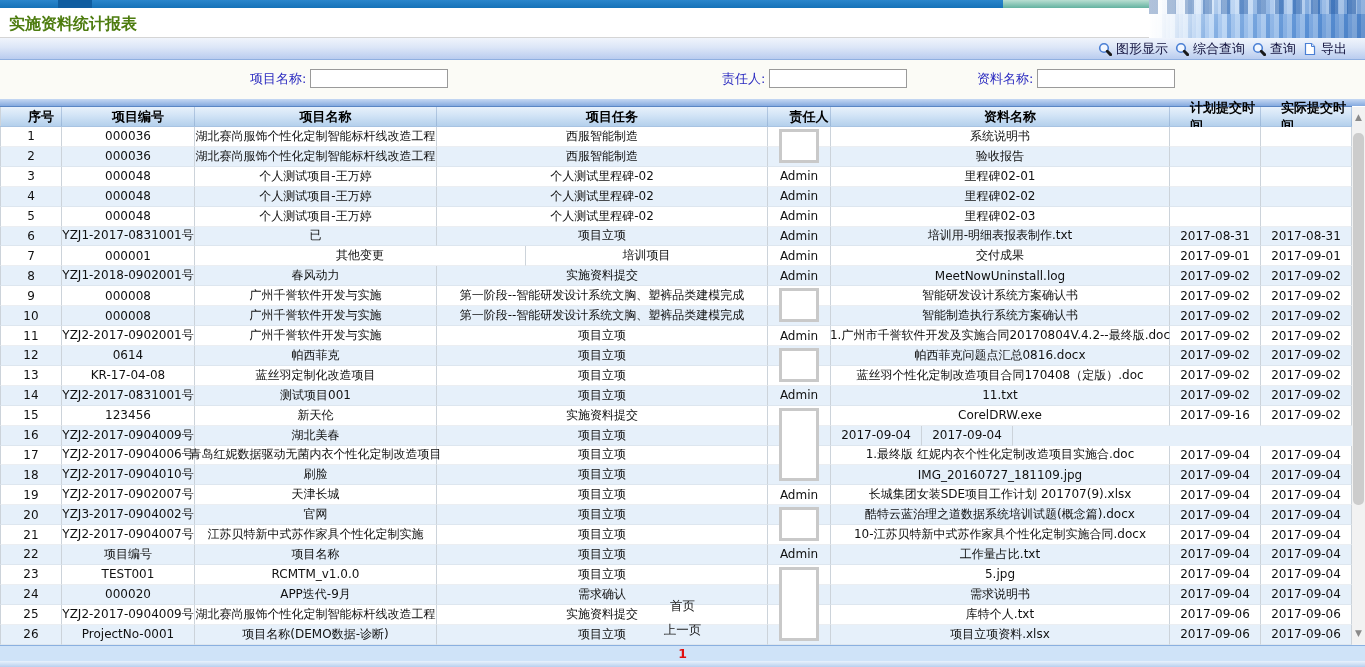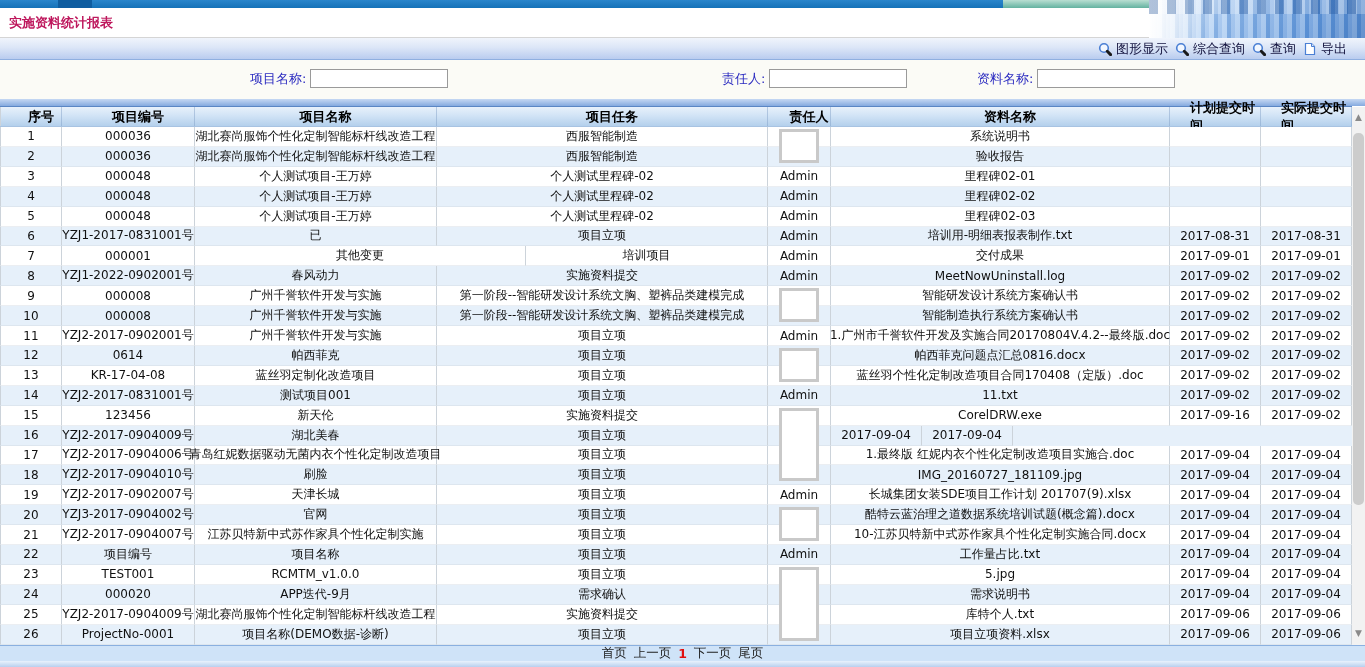--- a/index.html
+++ b/index.html
@@ -10,21 +10,21 @@
   
   .topbar { position:absolute; left:0; top:0; width:1365px; height:8px;
     background:linear-gradient(#2a86cc,#1572b8); }
   .topbar-teal { position:absolute; left:1003px; top:0; width:182px; height:8px;
     background:linear-gradient(#b9ded2,#63b2a0); }
   .topbar-dark { position:absolute; left:58px; top:0; width:34px; height:8px; background:#0f5da0; }
 
   
   .banner { position:absolute; left:0; top:8px; width:1365px; height:30px;
     background:#fff; border-bottom:1px solid #d5d5d5; }
-  .page-title { position:absolute; left:9px; top:6px; font-size:13px; font-weight:bold; color:#be185d; }
+  .page-title { position:absolute; left:9px; top:6px; font-size:16px; font-weight:bold; color:#4d7c0f; }
   .building { position:absolute; right:0; top:0; width:216px; height:38px;
     background:
       linear-gradient(118deg, rgba(255,255,255,.85) 0%, rgba(255,255,255,.25) 35%, rgba(70,120,190,.25) 75%, rgba(50,100,170,.45) 100%),
       repeating-linear-gradient(90deg,#5e96da 0 4px,#8db7ea 4px 8px,#abccf2 8px 13px),
       #7fb0e8; }
   .building::before { content:""; position:absolute; left:0; top:0; width:55px; height:100%;
     background:linear-gradient(90deg,#ffffff, rgba(255,255,255,0)); }
   .building::after { content:""; position:absolute; left:0; top:0; width:100%; height:14px;
     background:repeating-linear-gradient(90deg, rgba(30,80,150,.35) 0 9px, rgba(255,255,255,.25) 9px 18px); }
 
@@ -68,21 +68,21 @@
   
   .vscroll { position:absolute; right:0; top:107px; width:13px; height:538px; background:#f2f2f2; }
   .vs-arrow { position:absolute; left:0; width:13px; height:16px; color:#8a8a8a; font-size:9px;
     display:flex; align-items:center; justify-content:center; }
   .vs-up { top:2px; } .vs-down { bottom:4px; }
   .vs-thumb { position:absolute; left:1px; top:26px; width:11px; height:372px; background:#ccc; border-radius:5px; }
 
   
   .pager { position:absolute; left:0; top:645px; width:1365px; height:16px;
     background:#cfe3f8; border-top:1px solid #8ab0e0;
-    display:flex; align-items:center; justify-content:center; gap:7px; font-size:12.5px; color:#1b1b1b; }
+    display:flex; align-items:center; justify-content:center; gap:7px; font-size:12.5px; color:#1b1b1b;flex-direction:column; }
   .pager .plink { cursor:pointer; }
   .pager .pcur { color:#e01010; font-weight:bold; }
   .bottomstrip { position:absolute; left:0; top:661px; width:1365px; height:6px;
     background:linear-gradient(#e9f2fc,#b9d0ee); }
 </style>
 </head>
 <body>
 
 <div id="app">
 
@@ -231,21 +231,21 @@
         <div class="tcell c1">000001</div>
         <div class="tcell c3">其他变更</div>
         <div class="tcell c2">培训项目</div>
         <div class="tcell c4">Admin</div>
         <div class="tcell c5">交付成果</div>
         <div class="tcell c6">2017-09-01</div>
         <div class="tcell c7">2017-09-01</div>
       </div>
       <div class="trow alt">
         <div class="tcell c0">8</div>
-        <div class="tcell c1">YZJ1-2022-0902001号</div>
+        <div class="tcell c1">YZJ1-2018-0902001号</div>
         <div class="tcell c2">春风动力</div>
         <div class="tcell c3">实施资料提交</div>
         <div class="tcell c4">Admin</div>
         <div class="tcell c5">MeetNowUninstall.log</div>
         <div class="tcell c6">2017-09-02</div>
         <div class="tcell c7">2017-09-02</div>
       </div>
       <div class="trow">
         <div class="tcell c0">9</div>
         <div class="tcell c1">000008</div>

